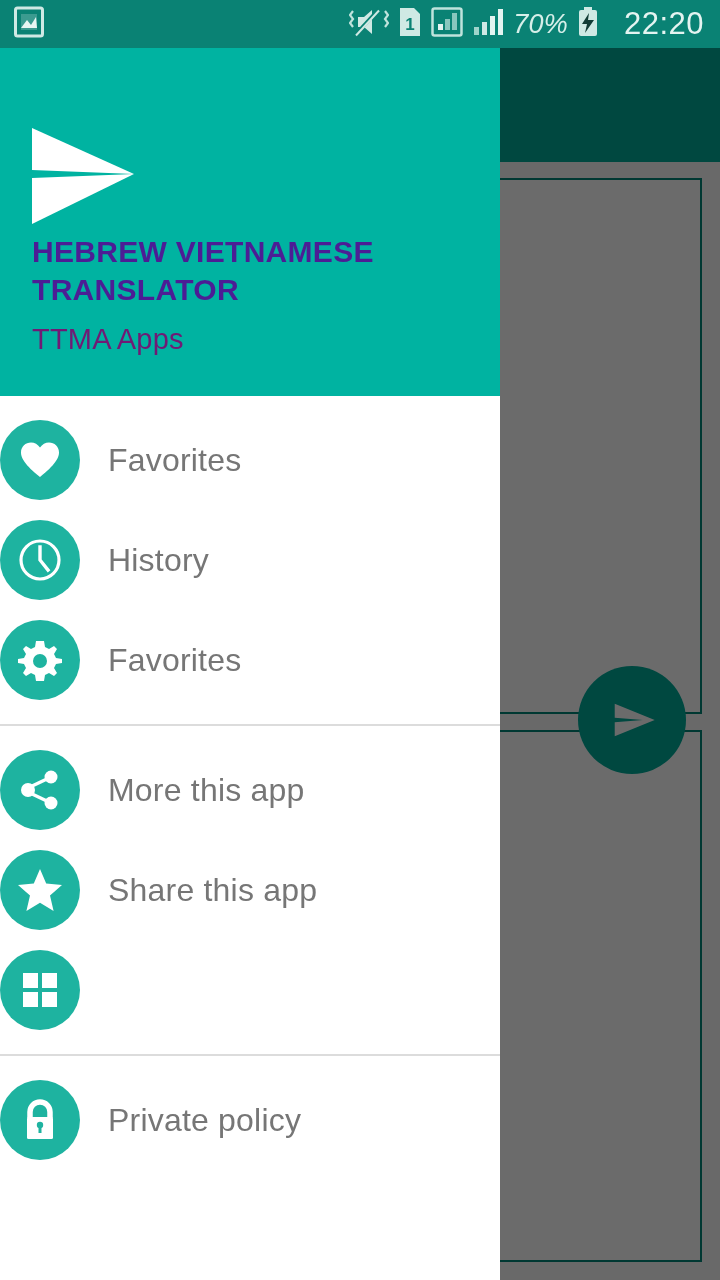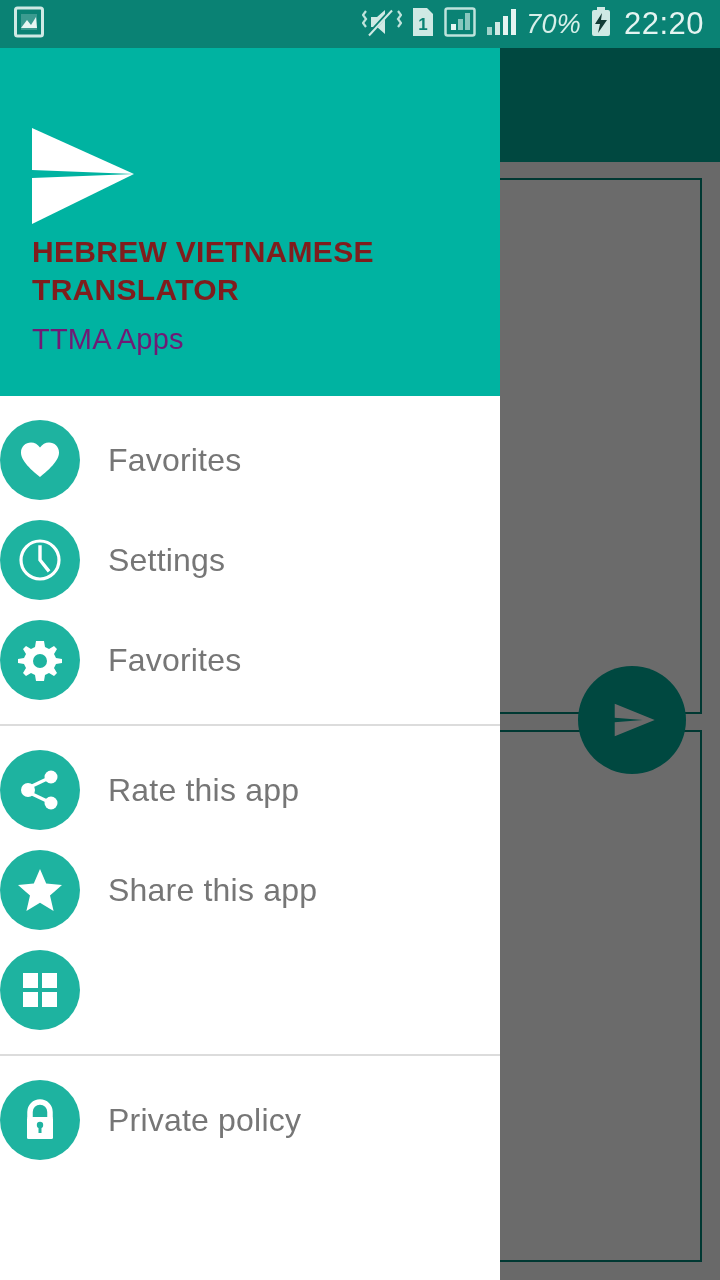--- a/index.html
+++ b/index.html
@@ -98,21 +98,21 @@
     color: #d8 efe9;
     color: #d6efe9;
     font-size: 27px;
     letter-spacing: 0.2px;
     font-style: italic;
   }
   #clock {
     color: #e4f4f1;
     font-size: 31px;
     letter-spacing: 0.5px;
-    margin-left: 3px;
+    margin-left: 16px;
   }
 
   
   #drawer {
     position: absolute;
     left: 0; top: 48px;
     width: 500px; height: 1232px;
     background: #ffffff;
     z-index: 50;
     overflow: hidden;
@@ -129,21 +129,21 @@
     width: 106px; height: 100px;
   }
   #drawer-logo svg { width: 100%; height: 100%; display: block; }
   #drawer-title {
     position: absolute;
     left: 32px; top: 185px;
     width: 440px;
     font-size: 30px;
     font-weight: bold;
     line-height: 1.25;
-    color: #7f1d1d;
+    color: #4c1d95;
     letter-spacing: 0.3px;
   }
   #drawer-subtitle {
     position: absolute;
     left: 32px; top: 275px;
     font-size: 29px;
     font-weight: 400;
     color: #701a75;
     letter-spacing: 0.2px;
   }
@@ -284,21 +284,21 @@
         <span class="menu-label">Favorites</span>
       </div>
 
       <div class="menu-item">
         <span class="menu-icon">
           <svg width="46" height="46" viewBox="0 0 46 46">
             <circle cx="23" cy="23" r="19" fill="none" stroke="#ffffff" stroke-width="3.2"></circle>
             <path d="M23 10 L23 23 L31 33" fill="none" stroke="#ffffff" stroke-width="3.4" stroke-linecap="square" stroke-linejoin="miter"></path>
           </svg>
         </span>
-        <span class="menu-label">Settings</span>
+        <span class="menu-label">History</span>
       </div>
 
       <div class="menu-item">
         <span class="menu-icon">
           <svg width="46" height="46" viewBox="0 0 46 46">
             <path fill="#ffffff" d="M23 4 L27 4 L28 10 L32 12 L37 9 L40 12 L37 17 L39 21 L45 22
                   L45 26 L39 27 L37 31 L40 36 L37 39 L32 36 L28 38 L27 44 L23 44 L19 44 L18 38
                   L14 36 L9 39 L6 36 L9 31 L7 27 L1 26 L1 22 L7 21 L9 17 L6 12 L9 9 L14 12
                   L18 10 L19 4 Z"></path>
             <circle cx="23" cy="24" r="7" fill="#1eb3a0"></circle>
@@ -318,21 +318,21 @@
       <div class="menu-item">
         <span class="menu-icon">
           <svg width="44" height="44" viewBox="0 0 44 44">
             <circle cx="33" cy="9" r="6.5" fill="#ffffff"></circle>
             <circle cx="33" cy="35" r="6.5" fill="#ffffff"></circle>
             <circle cx="10" cy="22" r="7" fill="#ffffff"></circle>
             <line x1="12" y1="19" x2="31" y2="10" stroke="#ffffff" stroke-width="3.4"></line>
             <line x1="12" y1="25" x2="31" y2="34" stroke="#ffffff" stroke-width="3.4"></line>
           </svg>
         </span>
-        <span class="menu-label">Rate this app</span>
+        <span class="menu-label">More this app</span>
       </div>
 
       <div class="menu-item">
         <span class="menu-icon">
           <svg width="48" height="48" viewBox="0 0 48 48">
             <polygon fill="#ffffff" points="24,3 30.2,17.6 46,19 34,29.6 37.6,45 24,36.8 10.4,45 14,29.6 2,19 17.8,17.6"></polygon>
           </svg>
         </span>
         <span class="menu-label">Share this app</span>
       </div>

